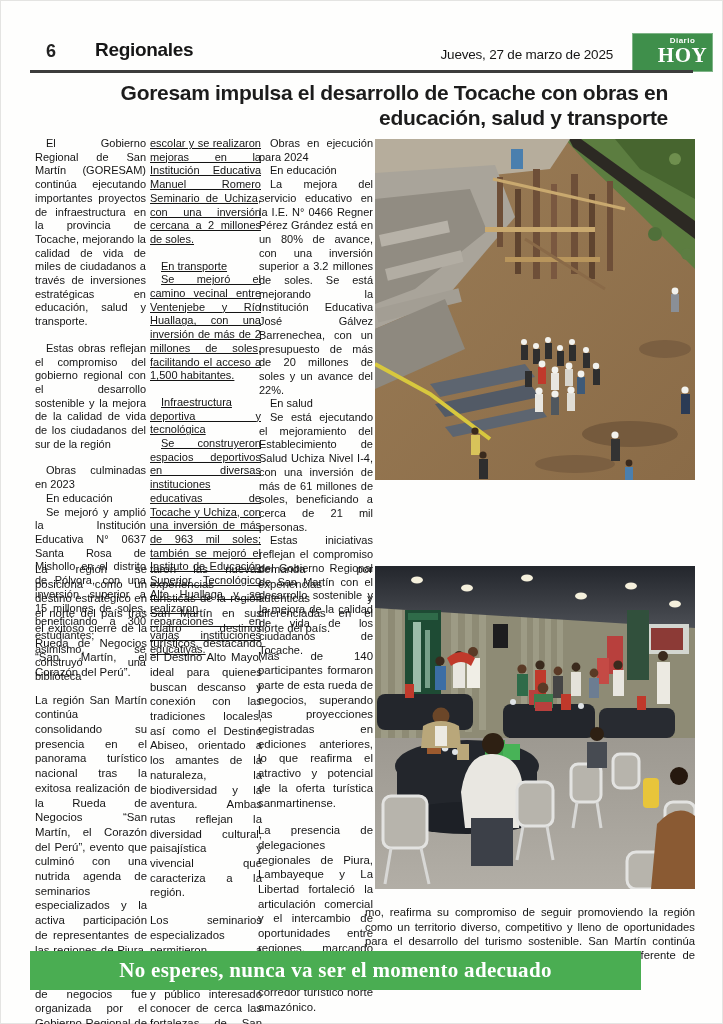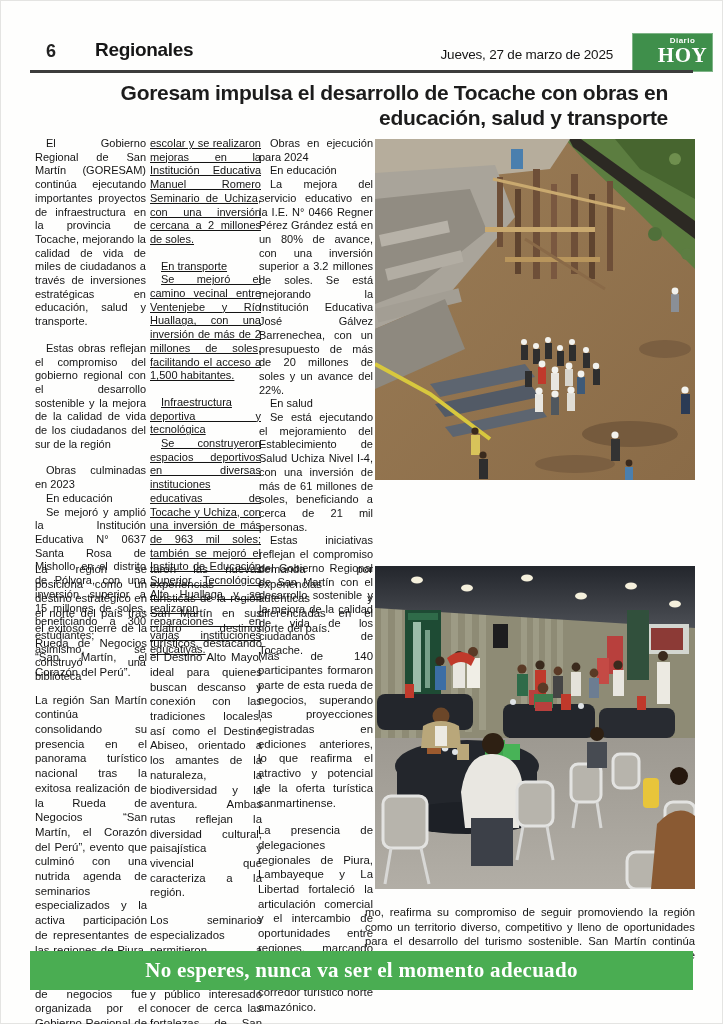--- a/index.html
+++ b/index.html
@@ -34,21 +34,21 @@
   .col p{margin:0 0 13px 0;}
   .ind{text-indent:11px;}
   .tight{margin-bottom:0 !important;}
   .underphoto{position:absolute;left:365px;top:894px;width:330px;font-size:11.3px;
               line-height:14.3px;text-align:justify;color:#141414;}
   
   .photo{position:absolute;overflow:hidden;}
   .photo1{left:375px;top:139px;width:320px;height:341px;}
   .photo2{left:375px;top:566px;width:320px;height:323px;}
   
-  .banner{position:absolute;left:30px;top:951px;width:663px;height:39px;background:#4aad52;
+  .banner{position:absolute;left:30px;top:951px;width:611px;height:39px;background:#4aad52;
           color:#fff;font-family:"Liberation Serif",serif;font-weight:bold;font-size:21px;
           text-align:center;line-height:39px;letter-spacing:0.3px;}
 </style>
 </head>
 <body>
 
 <div class="page">
 
   <div class="pagenum">6</div>
   <div class="section">Regionales</div>

